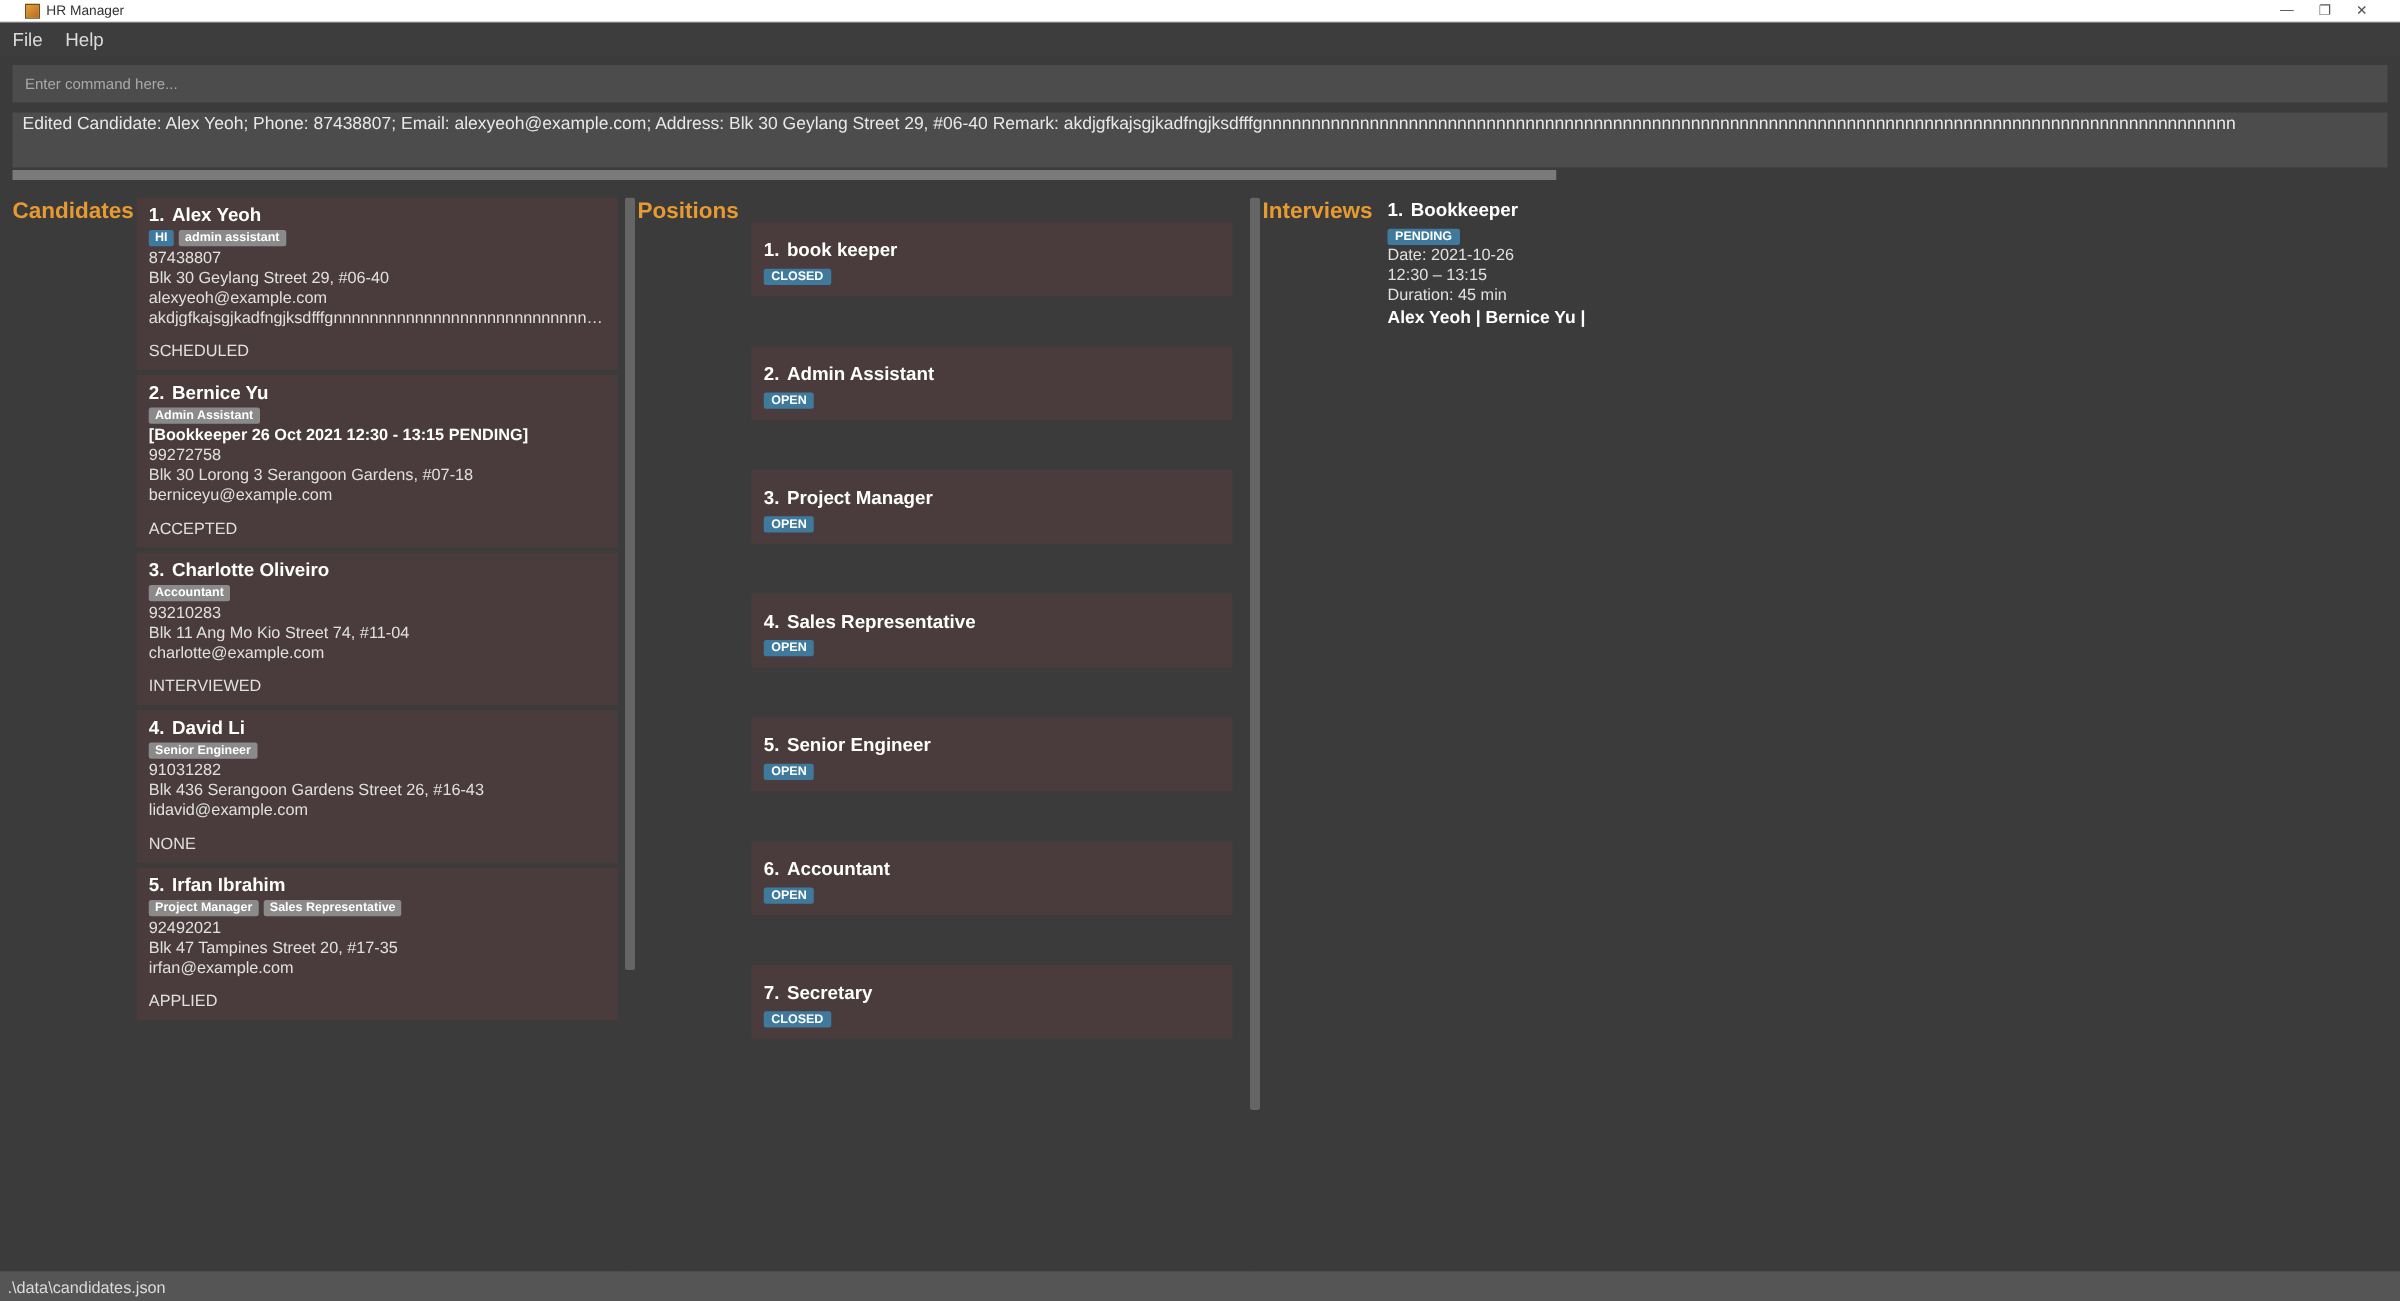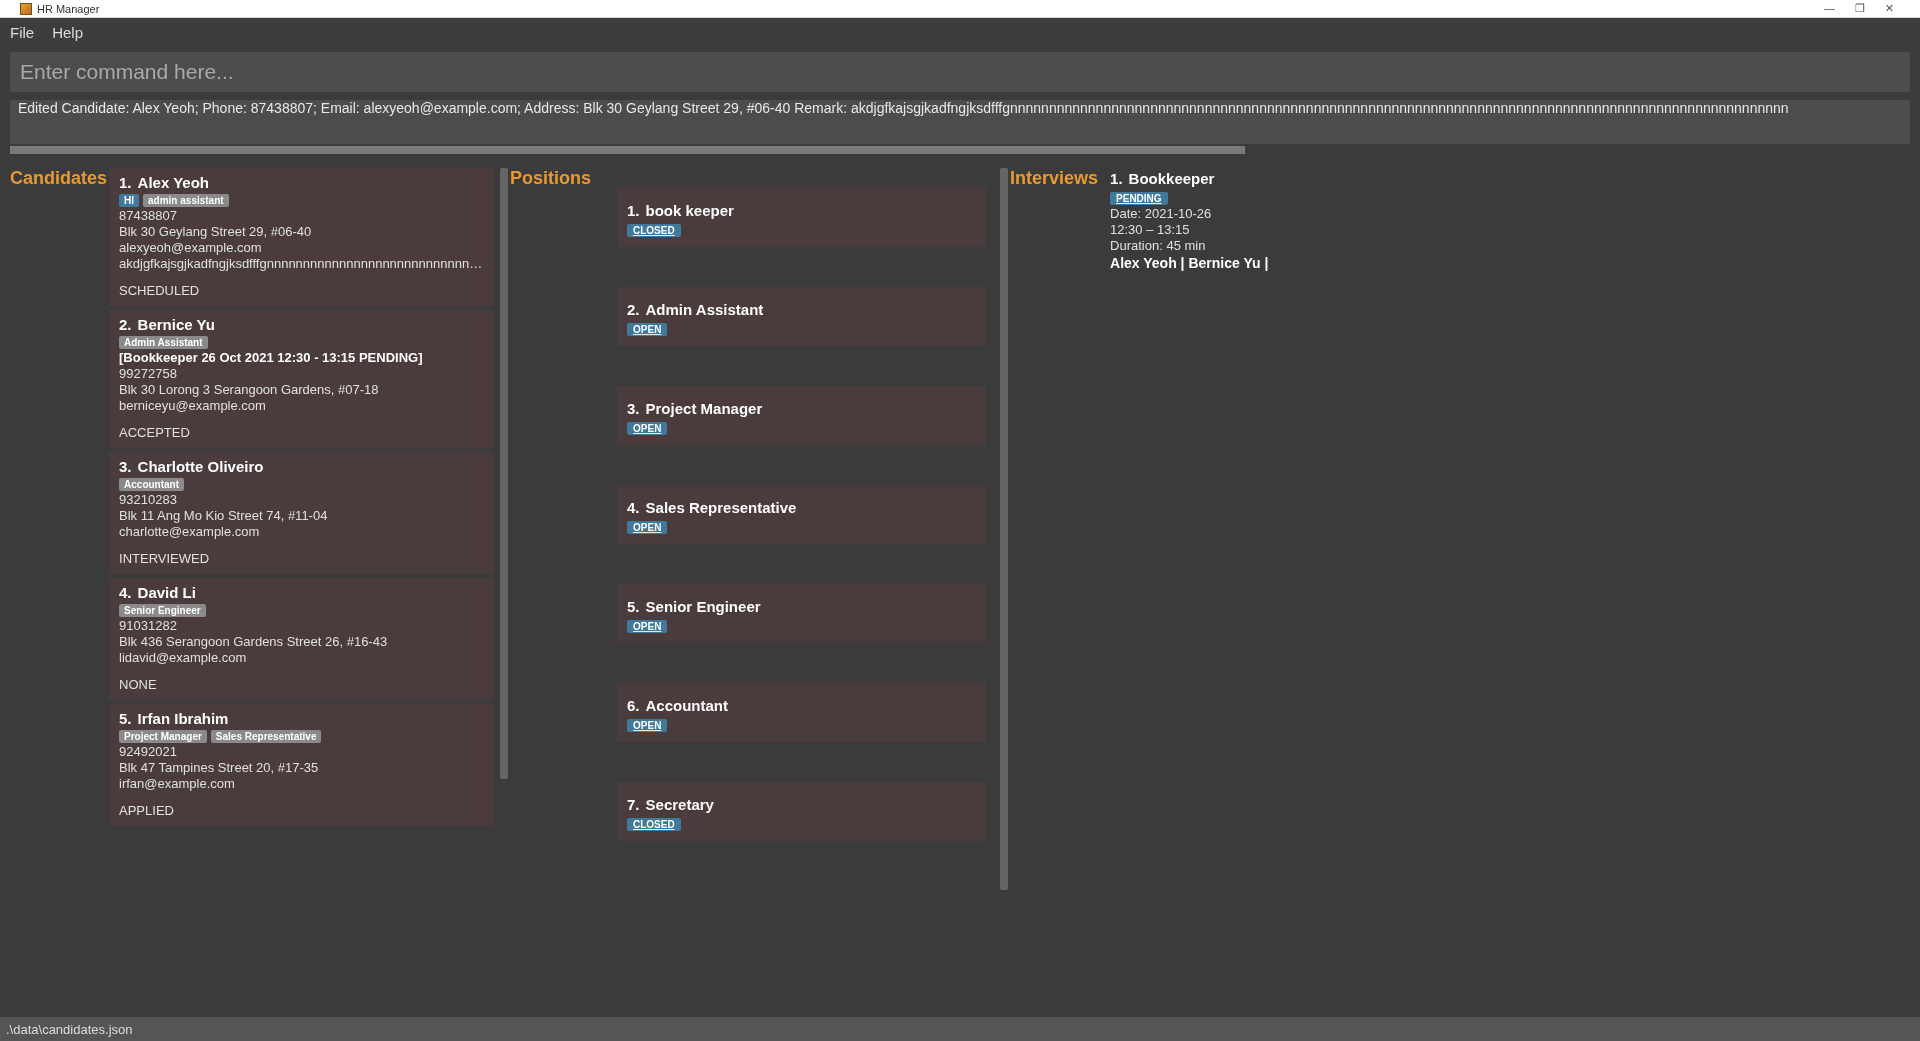--- a/index.html
+++ b/index.html
@@ -47,25 +47,25 @@
     font-size: 15px;
   }
   .menu-bar .menu-item { cursor: default; }
   
   .command-area {
     padding: 6px 10px 4px 10px;
     background: #3b3b3b;
   }
   .command-input {
     width: 100%;
-    height: 40px;
+    height: 30px;
     background: #4c4c4c;
     border: none;
     color: #ddd;
-    font-size: 21px;
+    font-size: 12px;
     padding: 4px 10px;
     font-family: inherit;
   }
   .command-input::placeholder { color: #a9a9a9; }
   
   .result-bar {
     margin: 4px 10px 0 10px;
     background: #4c4c4c;
     color: #e8e8e8;
     font-size: 14px;
@@ -98,21 +98,21 @@
     padding: 0 8px;
     overflow: hidden;
     margin-top: 14px;
   }
   .col {
     display: flex;
     flex-direction: row;
     overflow: hidden;
   }
   .col-candidates { flex: 0 0 500px; }
-  .col-positions  { flex: 0 0 500px; gap: 16px; }
+  .col-positions  { flex: 0 0 500px; }
   .col-interviews { flex: 1; }
   .col h2 {
     color: #e79a32;
     font-weight: 600;
     font-size: 18px;
     padding: 0 2px 6px 2px;
   }
   .list-wrap {
     flex: 1;
     overflow: hidden;
@@ -160,21 +160,21 @@
   .cand-status { font-size: 13px; color: #e0e0e0; margin-top: 12px; }
   
   .position-card {
     background: #4a3c3c;
     margin: 12px 8px 40px 8px;
     padding: 14px 10px 10px 10px;
   }
   .position-card:first-child { margin-top: 20px; }
   .pos-header { font-size: 15px; font-weight: 600; color: #fff; }
   .pos-header .idx { margin-right: 6px; }
-  .badge-row { margin-top: 3px; text-decoration: underline; }
+  .badge-row { margin-top: 3px; }
   .badge {
     font-size: 10px;
     font-weight: 700;
     padding: 1px 6px;
     border-radius: 2px;
     color: #fff;
   }
   .badge.closed { background: #3f7a9c; }
   .badge.open   { background: #3f7a9c; }
   .badge.pending{ background: #3f7a9c; }

